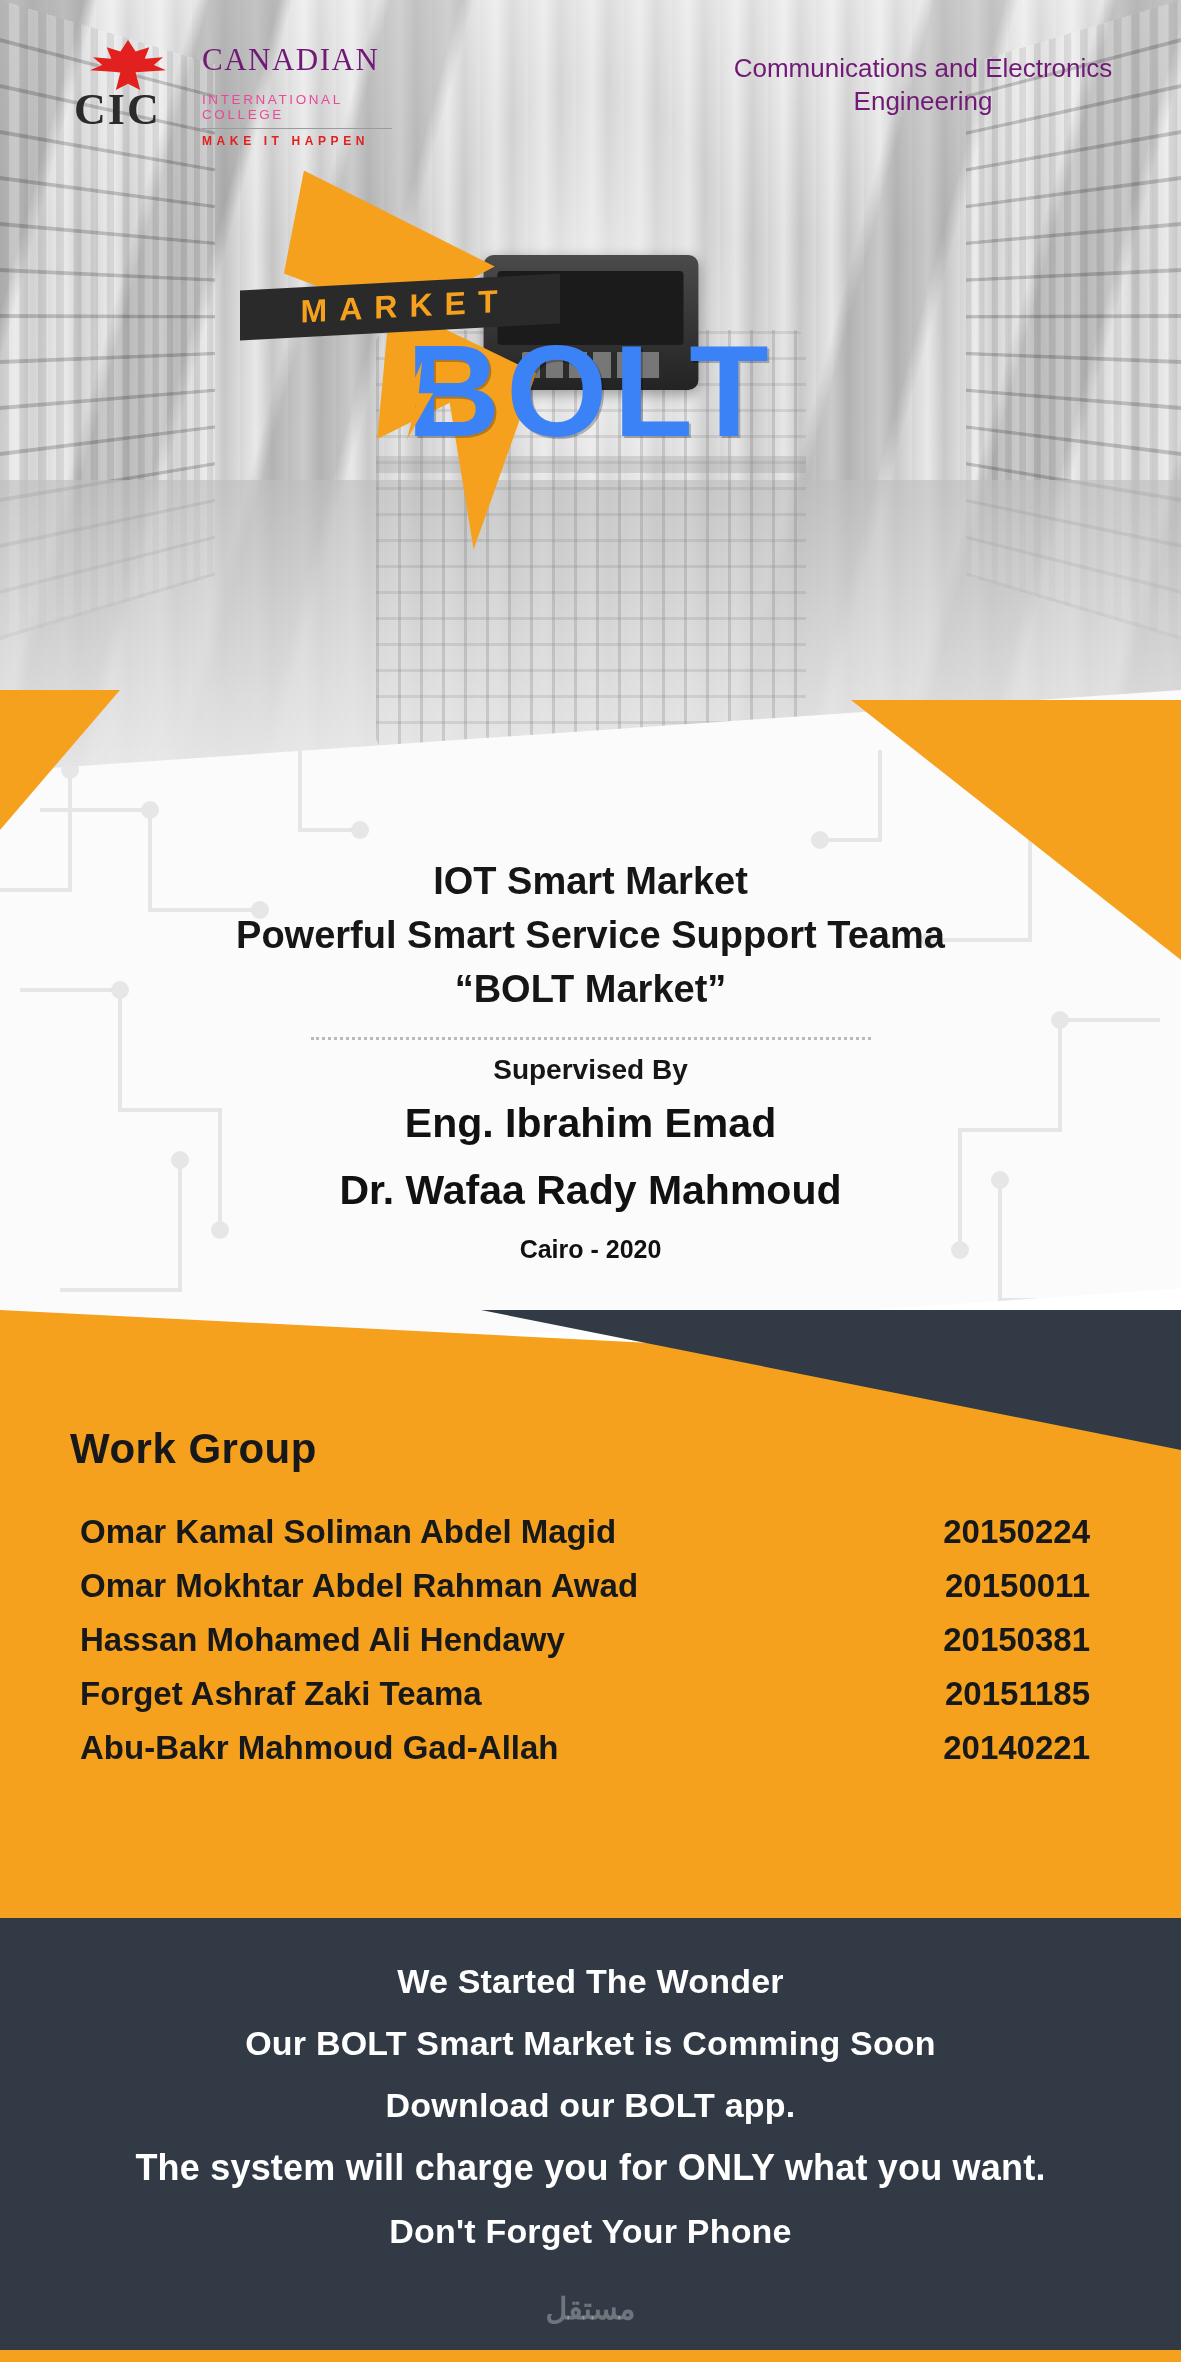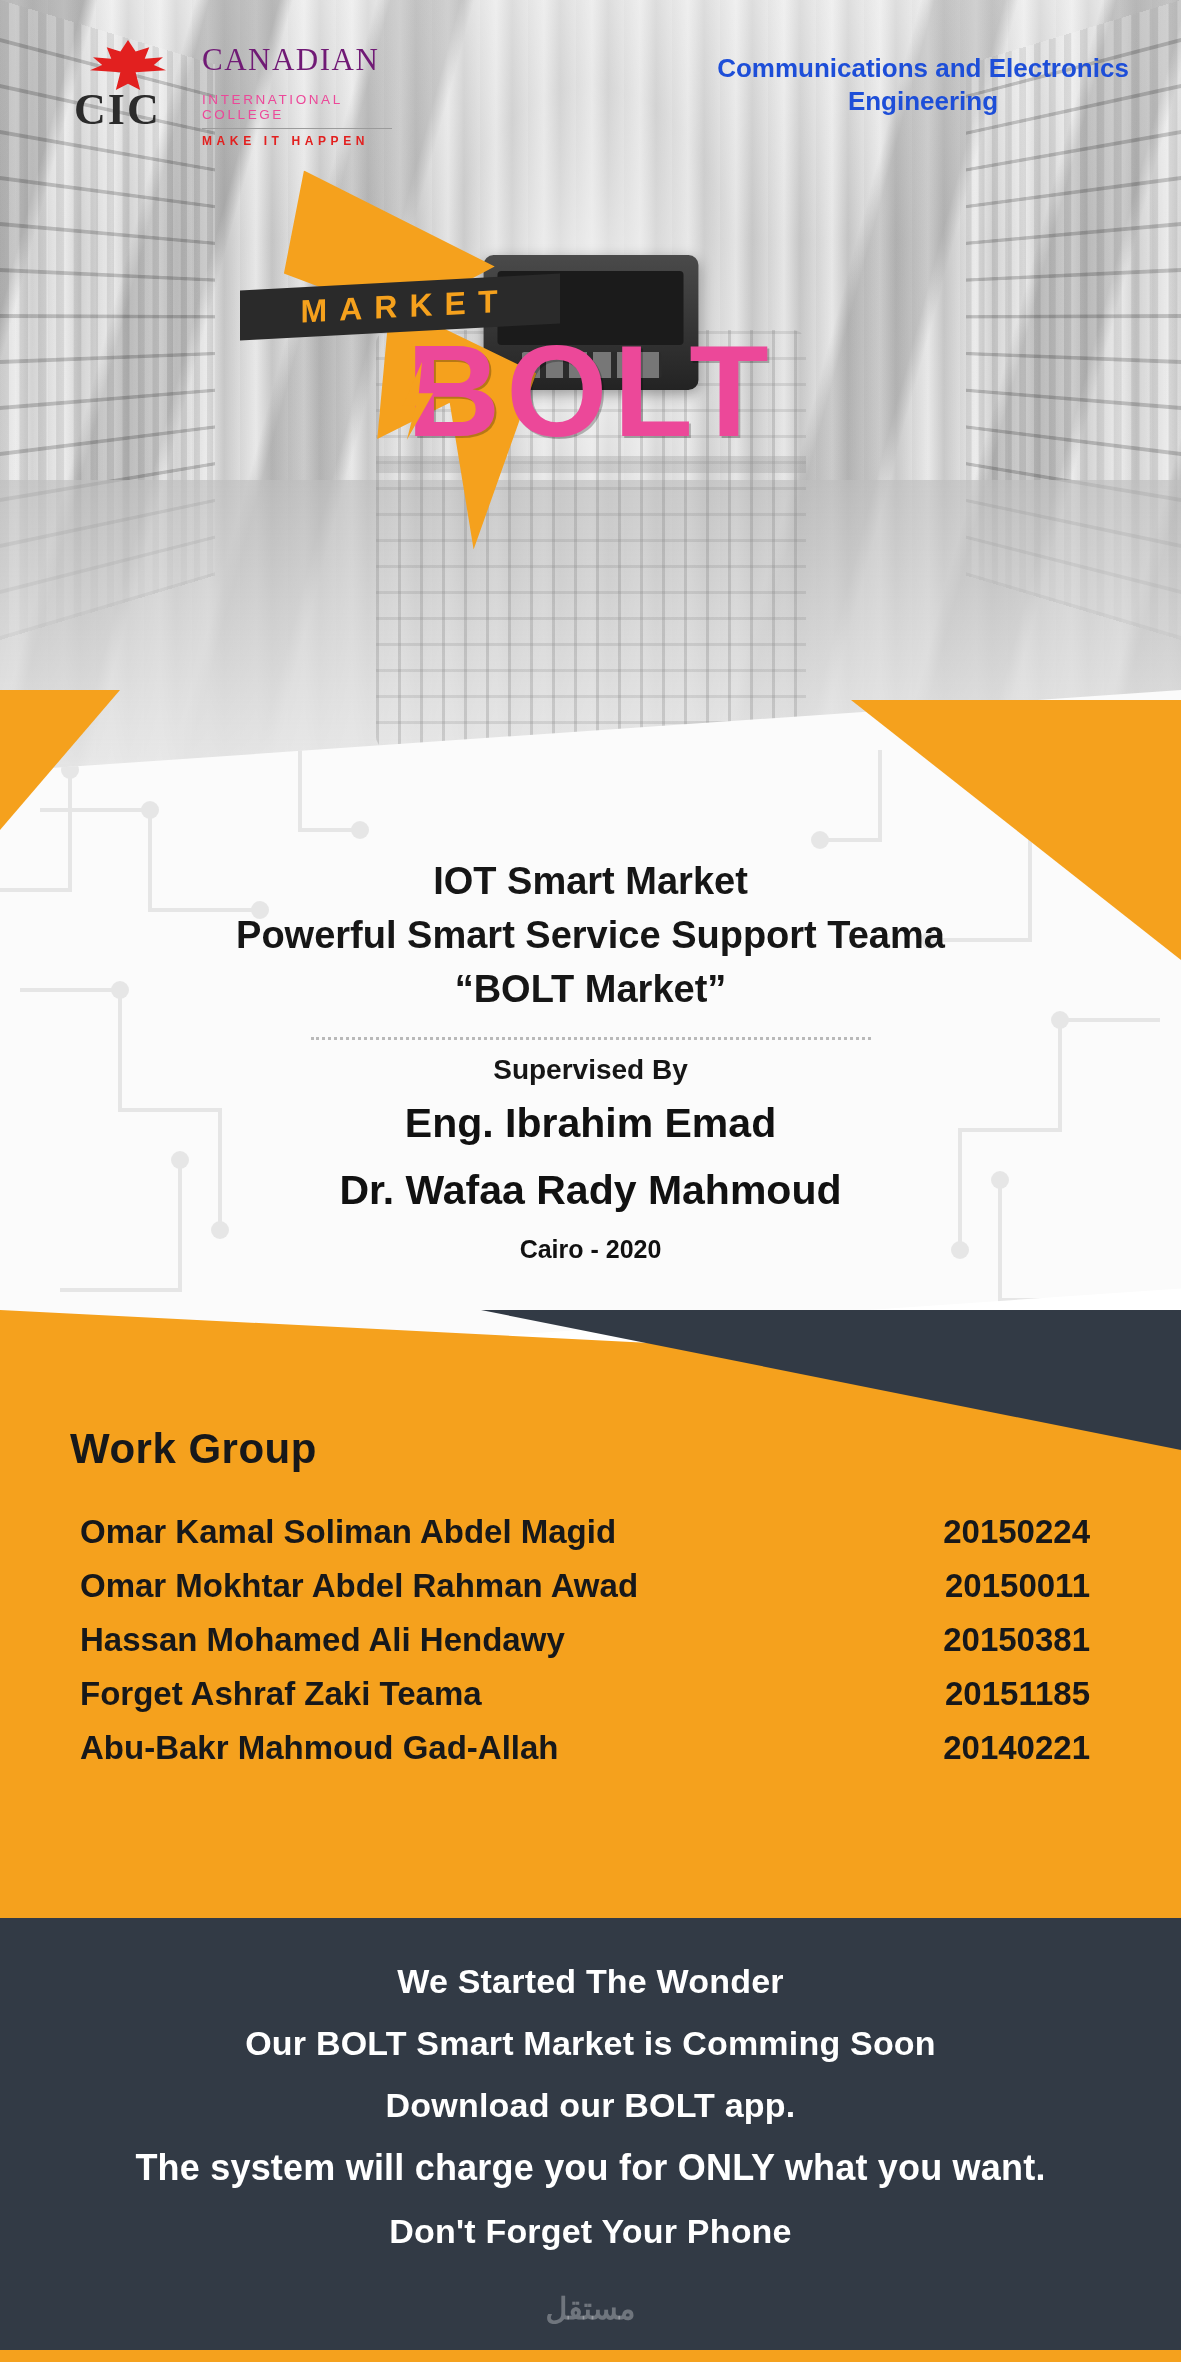--- a/index.html
+++ b/index.html
@@ -109,23 +109,22 @@
   .cic-intl {
     font-size: 13.5px; letter-spacing: 2.6px; color: #ec4899; margin-top: 15px;
   }
   .cic-rule { height: 1px; background: #9b9b9b; margin: 6px 0 5px 0; }
   .cic-tag {
     font-size: 12px; letter-spacing: 4.6px; color: #e2201f; font-weight: 600;
   }
   .dept {
     position: absolute; right: 48px; top: 52px; width: 420px;
     text-align: center;
-    font-size: 26px; color: #1d4ed8; line-height: 1.25;
+    font-size: 26px; color: #701a75; line-height: 1.25;
     font-family: "Liberation Sans", sans-serif;
-    font-weight: bold;
   }
 
   
   .introducing {
     position: absolute; left: 0; right: 0; top: 128px;
     text-align: center;
     font-size: 41px; font-weight: 700; color: #1d1d1d;
     letter-spacing: .5px;
   }
   .bolt-shape {
@@ -143,21 +142,21 @@
   .market-text {
     position: absolute; left: 260px; top: 288px; width: 290px;
     text-align: center;
     color: #f5a11d; font-size: 32px; font-weight: 700; letter-spacing: 12px;
     transform: skewY(-3deg);
     font-family: "Liberation Sans", sans-serif;
   }
   .bolt-word {
     position: absolute; left: 0; right: 0; top: 316px;
     text-align: center;
-    font-size: 130px; font-weight: 800; color: #ec4899;
+    font-size: 130px; font-weight: 800; color: #3b82f6;
     letter-spacing: 6px;
     font-family: "Liberation Sans", sans-serif;
     text-shadow: 2px 2px 0 rgba(0,0,0,.25);
   }
   .bolt-mini {
     position: absolute; left: 398px; top: 362px; width: 40px; height: 78px;
     background: #f5a11d;
     clip-path: polygon(60% 0%, 12% 56%, 44% 56%, 22% 100%, 88% 40%, 52% 40%);
   }
 

